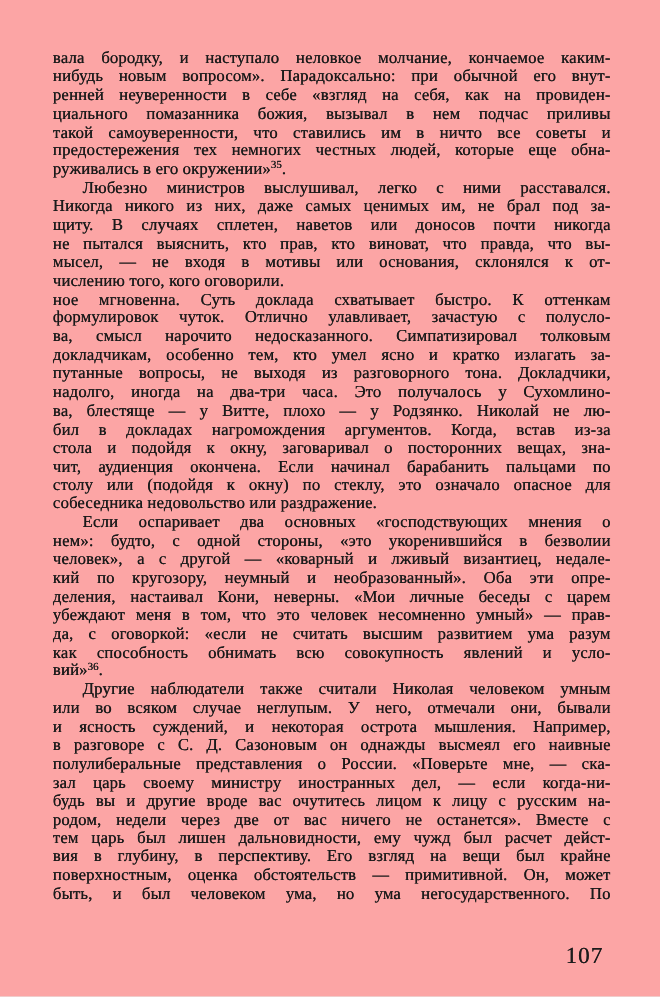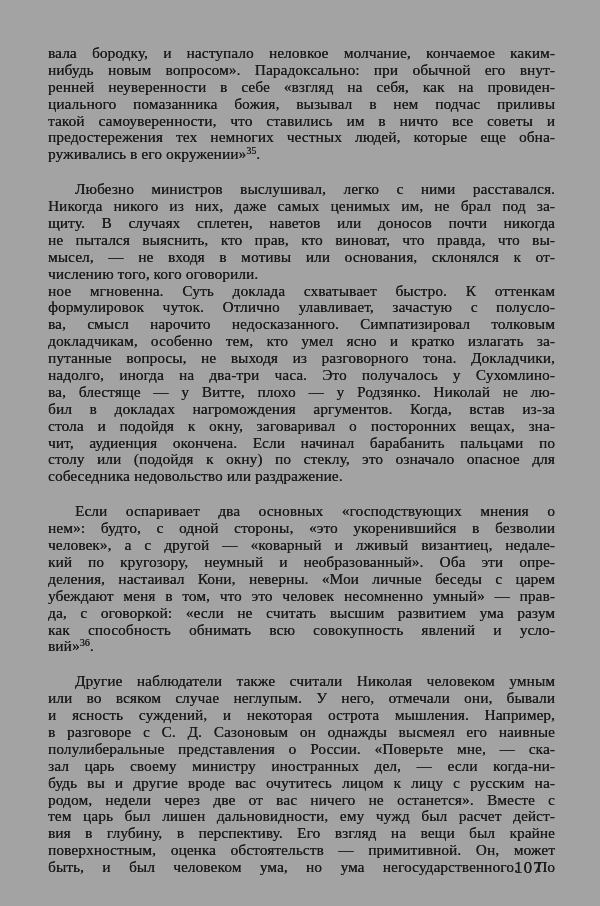--- a/index.html
+++ b/index.html
@@ -5,21 +5,21 @@
   html, body {
     margin: 0;
     padding: 0;
     background: #e8e8e6;
   }
   .page {
     position: relative;
     width: 600px;
     height: 906px;
     margin: 0 auto;
-    background: #a3a3a3;
+    background: #fca5a5;
     color: #1b1b1b;
     font-family: "Liberation Serif", "DejaVu Serif", serif;
     overflow: hidden;
   }
   .text-block {
     position: absolute;
     left: 48px;
     top: 45px;
     width: 507px;
   }
@@ -37,34 +37,33 @@
     text-justify: inter-word;
     white-space: normal;
     overflow: hidden;
     text-shadow: 0.25px 0 0 currentColor;
   }
   .line.end {
     text-align-last: left;
   }
   .line.indent {
     text-indent: 27px;
-    margin-top: 18px;
   }
   .line sup {
     font-size: 10px;
     line-height: 0;
     letter-spacing: 0;
     vertical-align: 5px;
   }
   .page-number {
     position: absolute;
     left: 514px;
     top: 858px;
     width: 34px;
-    font-size: 17px;
+    font-size: 21px;
     line-height: 20px;
     letter-spacing: 1px;
     text-align: left;
     text-shadow: 0.25px 0 0 currentColor;
   }
 </style>
 </head>
 <body>
 
 <div class="page">

